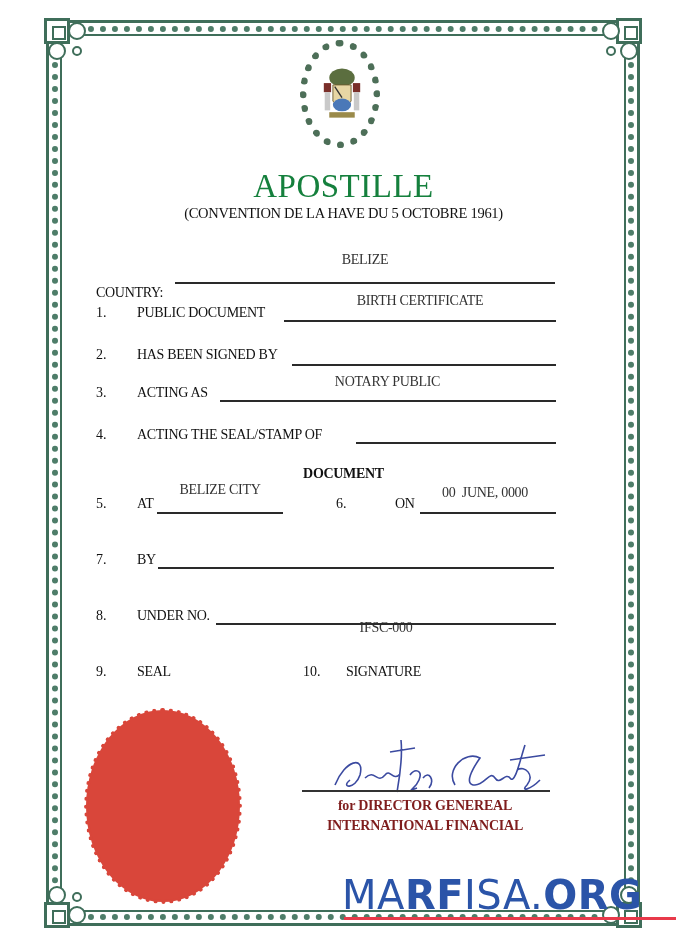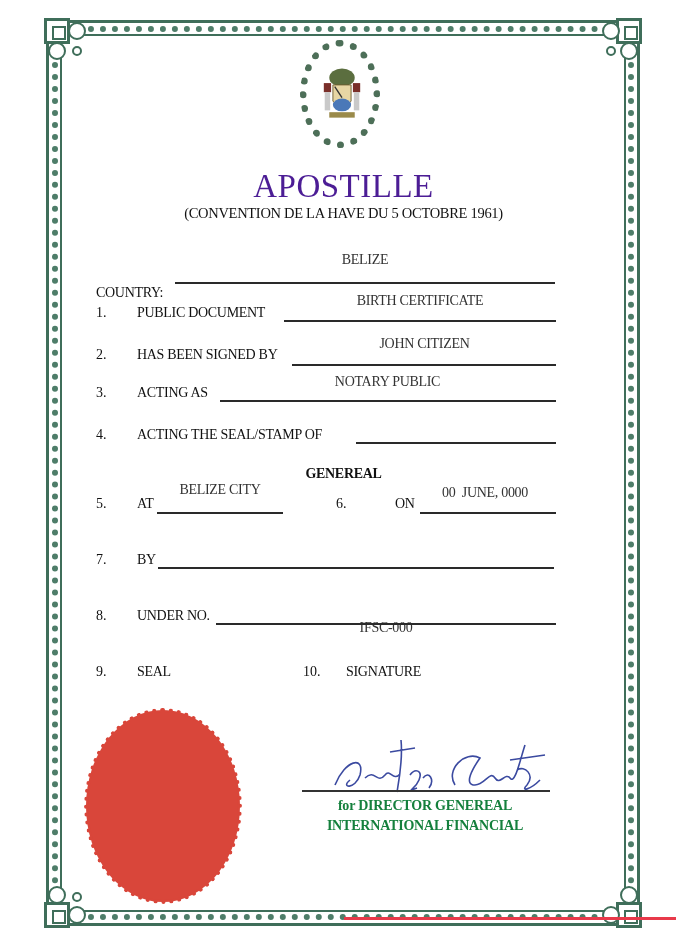--- a/index.html
+++ b/index.html
@@ -15,38 +15,38 @@
   .corner { position:absolute; width:26px; height:26px; box-sizing:border-box; border:3px solid #3f6e5a; background:#fff; }
   .corner::after { content:""; position:absolute; left:5px; top:5px; width:10px; height:10px; border:2px solid #3f6e5a; }
   .corner-curl { position:absolute; width:14px; height:14px; border:2.5px solid #3f6e5a; border-radius:50%; background:#fff; }
   .corner-dot { position:absolute; width:6px; height:6px; border:2px solid #3f6e5a; border-radius:50%; background:#fff; }
 
   
   .arms { position:absolute; left:300px; top:40px; width:84px; height:112px; }
   .wreath { position:absolute; left:0; top:0; width:80px; height:108px; border-radius:50%; border:7px dotted #4d6f58; box-sizing:border-box; }
   .shield-bg { position:absolute; left:22px; top:26px; width:40px; height:56px; }
 
-  .title { position:absolute; left:0; width:687px; text-align:center; top:168px; font-size:33px; letter-spacing:0.5px; font-weight:normal; color:#4c1d95; }
+  .title { position:absolute; left:0; width:687px; text-align:center; top:168px; font-size:33px; letter-spacing:0.5px; font-weight:normal; color:#15803d; }
   .subtitle { position:absolute; left:0; width:687px; text-align:center; top:205px; font-size:14.5px; letter-spacing:-0.3px; color:#111; }
 
   .t { position:absolute; font-size:14px; color:#111; white-space:nowrap; letter-spacing:-0.3px; }
   .num { position:absolute; font-size:14px; color:#111; }
   .val { position:absolute; font-size:14px; color:#333; white-space:nowrap; text-align:center; letter-spacing:-0.3px; }
   .line { position:absolute; height:0; border-top:2px solid #2a2a2a; }
   .bold { font-weight:bold; }
 
   .seal { position:absolute; left:88px; top:712px; width:150px; height:188px; border-radius:50%;
     background:#d9463a; 
     box-shadow: 0 0 0 2px #d9463a;
   }
   .seal-edge { position:absolute; left:84px; top:708px; width:158px; height:196px; border-radius:50%; border:4px dotted #d9463a; box-sizing:border-box; }
 
   .sig-svg { position:absolute; left:305px; top:730px; }
   .sig-line { position:absolute; left:302px; top:790px; width:248px; border-top:2px solid #333; }
-  .sig-text { position:absolute; left:290px; width:270px; text-align:center; font-weight:bold; font-size:14px; color:#15803d; letter-spacing:-0.2px; }
+  .sig-text { position:absolute; left:290px; width:270px; text-align:center; font-weight:bold; font-size:14px; color:#7f1d1d; letter-spacing:-0.2px; }
 
   .watermark { position:absolute; left:342px; top:872px; font-family:"DejaVu Sans","Liberation Sans",sans-serif; font-size:40px; color:#2b54a8; letter-spacing:0.5px; font-weight:normal; }
   .watermark .b { font-weight:bold; }
   .wm-line { position:absolute; left:344px; top:917px; width:332px; height:3px; background:#e8394a; }
 </style>
 </head>
 <body>
 
 <div class="page">
 
@@ -95,33 +95,32 @@
   <div class="val" style="left:175px;width:380px;top:252px;">BELIZE</div>
   <div class="line" style="left:175px;width:380px;top:282px;"></div>
 
   <div class="num" style="left:96px;top:305px;">1.</div>
   <div class="t" style="left:137px;top:305px;">PUBLIC DOCUMENT</div>
   <div class="val" style="left:285px;width:270px;top:293px;">BIRTH CERTIFICATE</div>
   <div class="line" style="left:284px;width:272px;top:320px;"></div>
 
   <div class="num" style="left:96px;top:347px;">2.</div>
   <div class="t" style="left:137px;top:347px;">HAS BEEN SIGNED BY</div>
-  <div class="val" style="left:292px;width:265px;top:336px;">JOHN CITIZEN</div>
   <div class="line" style="left:292px;width:264px;top:364px;"></div>
 
   <div class="num" style="left:96px;top:385px;">3.</div>
   <div class="t" style="left:137px;top:385px;">ACTING AS</div>
   <div class="val" style="left:220px;width:335px;top:374px;">NOTARY PUBLIC</div>
   <div class="line" style="left:220px;width:336px;top:400px;"></div>
 
   <div class="num" style="left:96px;top:427px;">4.</div>
   <div class="t" style="left:137px;top:427px;">ACTING THE SEAL/STAMP OF</div>
   <div class="line" style="left:356px;width:200px;top:442px;"></div>
 
-  <div class="t bold" style="left:0;width:687px;text-align:center;top:466px;">GENEREAL</div>
+  <div class="t bold" style="left:0;width:687px;text-align:center;top:466px;">DOCUMENT</div>
 
   <div class="num" style="left:96px;top:496px;">5.</div>
   <div class="t" style="left:137px;top:496px;">AT</div>
   <div class="val" style="left:157px;width:126px;top:482px;">BELIZE CITY</div>
   <div class="line" style="left:157px;width:126px;top:512px;"></div>
 
   <div class="num" style="left:336px;top:496px;">6.</div>
   <div class="t" style="left:395px;top:496px;">ON</div>
   <div class="val" style="left:420px;width:130px;top:485px;white-space:pre;">00  JUNE, 0000</div>
   <div class="line" style="left:420px;width:136px;top:512px;"></div>
@@ -144,14 +143,15 @@
   <div class="seal"></div>
 
   <svg class="sig-svg" width="250" height="70" viewBox="0 0 250 70">
     <path d="M30 55 C40 30, 60 25, 55 45 C50 60, 35 58, 45 50 M60 48 C70 38, 72 55, 80 45 C85 38, 88 52, 95 44 M96 10 C98 30, 94 50, 92 62 M85 22 L110 18 M105 45 C110 38, 118 40, 114 50 C110 60, 100 62, 112 58 M118 48 C124 40, 130 50, 124 58" fill="none" stroke="#3b4aa0" stroke-width="1.6"></path>
     <path d="M150 55 C140 40, 160 20, 175 28 C168 38, 158 55, 170 55 C180 55, 185 40, 190 48 C195 56, 200 42, 205 48 C210 55, 215 30, 220 15 M212 40 C220 35, 230 45, 222 55 C215 62, 225 60, 235 50 M205 30 L240 25" fill="none" stroke="#3b4aa0" stroke-width="1.6"></path>
   </svg>
   <div class="sig-line"></div>
   <div class="sig-text" style="top:798px;">for DIRECTOR GENEREAL</div>
   <div class="sig-text" style="top:818px;">INTERNATIONAL FINANCIAL</div>
 
+  <div class="watermark"><span>MA</span><span class="b">RF</span><span>ISA.</span><span class="b">ORG</span></div>
   <div class="wm-line"></div>
 </div>
 
 </body></html>

